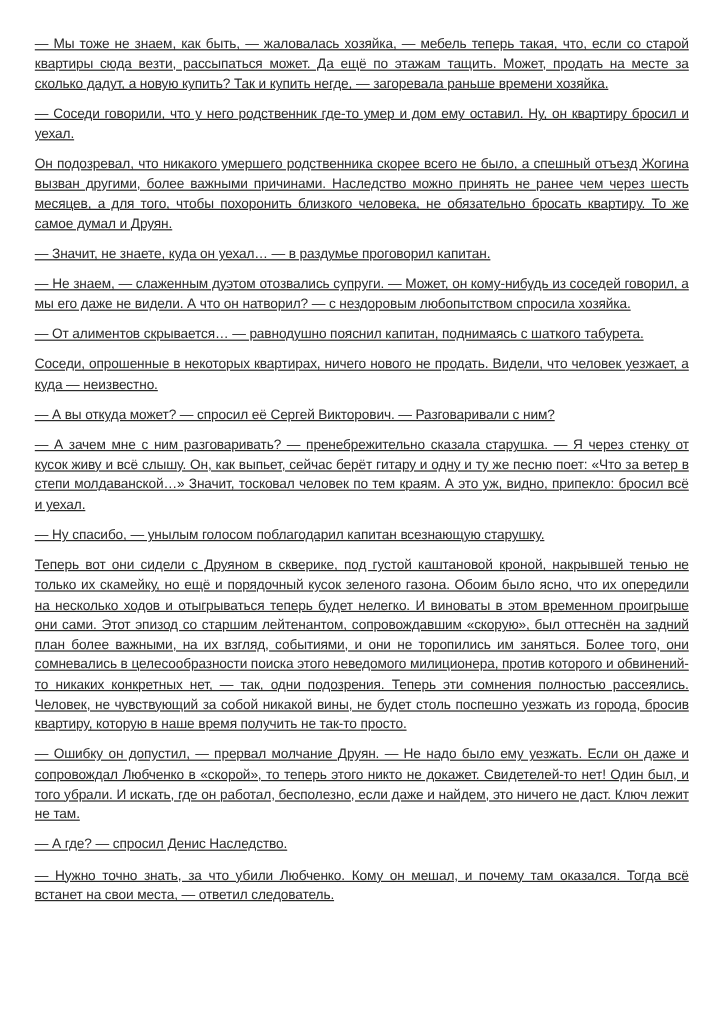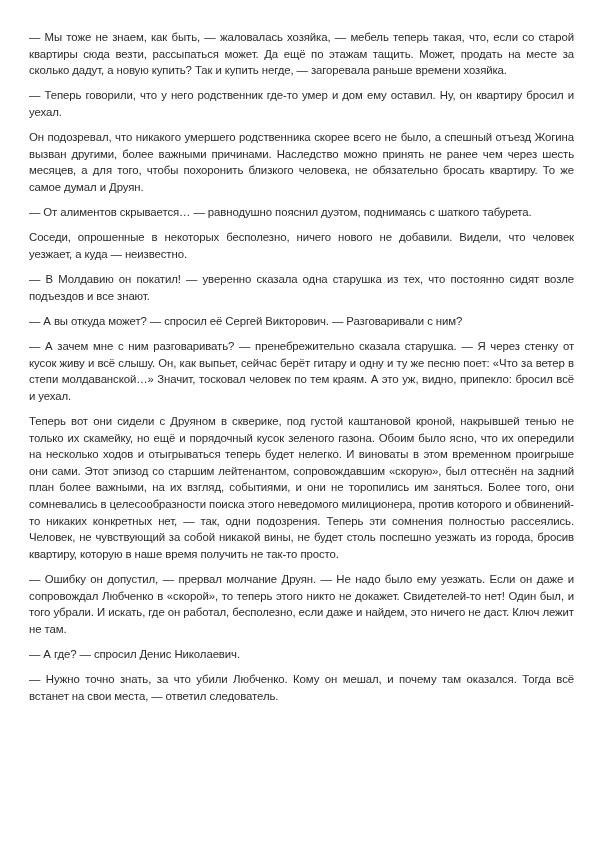--- a/index.html
+++ b/index.html
@@ -21,32 +21,35 @@
       font-family: "Liberation Sans", "DejaVu Sans", sans-serif;
       font-size: 11.4px;
       line-height: 16.6px;
       color: #2a2a2a;
       letter-spacing: -0.1px;
     }
     .para {
       margin: 0 0 8.6px 0;
       text-align: justify;
       hyphens: none;
+      text-decoration: underline;
     }
   </style>
 </head>
 <body>
 
 <div class="page">
   <p class="para">— Мы тоже не знаем, как быть, — жаловалась хозяйка, — мебель теперь такая, что, если со старой квартиры сюда везти, рассыпаться может. Да ещё по этажам тащить. Может, продать на месте за сколько дадут, а новую купить? Так и купить негде, — загоревала раньше времени хозяйка.</p>
-  <p class="para">— Теперь говорили, что у него родственник где-то умер и дом ему оставил. Ну, он квартиру бросил и уехал.</p>
+  <p class="para">— Соседи говорили, что у него родственник где-то умер и дом ему оставил. Ну, он квартиру бросил и уехал.</p>
   <p class="para">Он подозревал, что никакого умершего родственника скорее всего не было, а спешный отъезд Жогина вызван другими, более важными причинами. Наследство можно принять не ранее чем через шесть месяцев, а для того, чтобы похоронить близкого человека, не обязательно бросать квартиру. То же самое думал и Друян.</p>
-  <p class="para">— От алиментов скрывается… — равнодушно пояснил дуэтом, поднимаясь с шаткого табурета.</p>
-  <p class="para">Соседи, опрошенные в некоторых бесполезно, ничего нового не добавили. Видели, что человек уезжает, а куда — неизвестно.</p>
-  <p class="para">— В Молдавию он покатил! — уверенно сказала одна старушка из тех, что постоянно сидят возле подъездов и все знают.</p>
+  <p class="para">— Значит, не знаете, куда он уехал… — в раздумье проговорил капитан.</p>
+  <p class="para">— Не знаем, — слаженным дуэтом отозвались супруги. — Может, он кому-нибудь из соседей говорил, а мы его даже не видели. А что он натворил? — с нездоровым любопытством спросила хозяйка.</p>
+  <p class="para">— От алиментов скрывается… — равнодушно пояснил капитан, поднимаясь с шаткого табурета.</p>
+  <p class="para">Соседи, опрошенные в некоторых квартирах, ничего нового не продать. Видели, что человек уезжает, а куда — неизвестно.</p>
   <p class="para">— А вы откуда может? — спросил её Сергей Викторович. — Разговаривали с ним?</p>
   <p class="para">— А зачем мне с ним разговаривать? — пренебрежительно сказала старушка. — Я через стенку от кусок живу и всё слышу. Он, как выпьет, сейчас берёт гитару и одну и ту же песню поет: «Что за ветер в степи молдаванской…» Значит, тосковал человек по тем краям. А это уж, видно, припекло: бросил всё и уехал.</p>
+  <p class="para">— Ну спасибо, — унылым голосом поблагодарил капитан всезнающую старушку.</p>
   <p class="para">Теперь вот они сидели с Друяном в скверике, под густой каштановой кроной, накрывшей тенью не только их скамейку, но ещё и порядочный кусок зеленого газона. Обоим было ясно, что их опередили на несколько ходов и отыгрываться теперь будет нелегко. И виноваты в этом временном проигрыше они сами. Этот эпизод со старшим лейтенантом, сопровождавшим «скорую», был оттеснён на задний план более важными, на их взгляд, событиями, и они не торопились им заняться. Более того, они сомневались в целесообразности поиска этого неведомого милиционера, против которого и обвинений-то никаких конкретных нет, — так, одни подозрения. Теперь эти сомнения полностью рассеялись. Человек, не чувствующий за собой никакой вины, не будет столь поспешно уезжать из города, бросив квартиру, которую в наше время получить не так-то просто.</p>
   <p class="para">— Ошибку он допустил, — прервал молчание Друян. — Не надо было ему уезжать. Если он даже и сопровождал Любченко в «скорой», то теперь этого никто не докажет. Свидетелей-то нет! Один был, и того убрали. И искать, где он работал, бесполезно, если даже и найдем, это ничего не даст. Ключ лежит не там.</p>
-  <p class="para">— А где? — спросил Денис Николаевич.</p>
+  <p class="para">— А где? — спросил Денис Наследство.</p>
   <p class="para">— Нужно точно знать, за что убили Любченко. Кому он мешал, и почему там оказался. Тогда всё встанет на свои места, — ответил следователь.</p>
 
 </div>
 
 </body></html>

